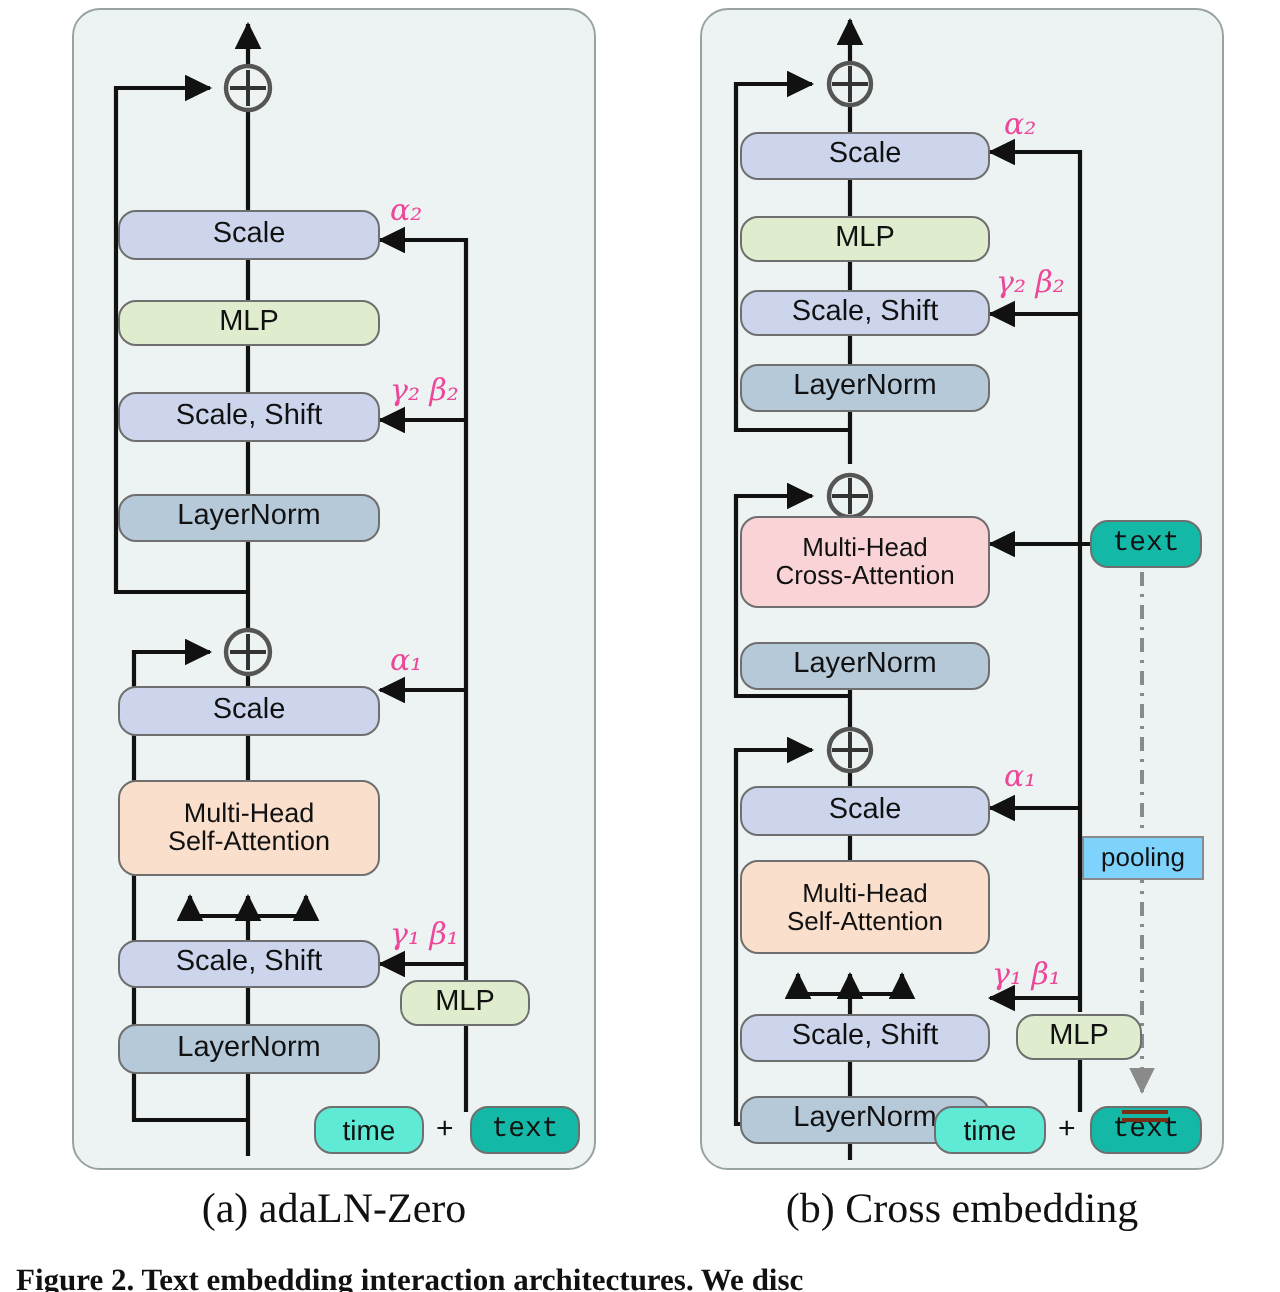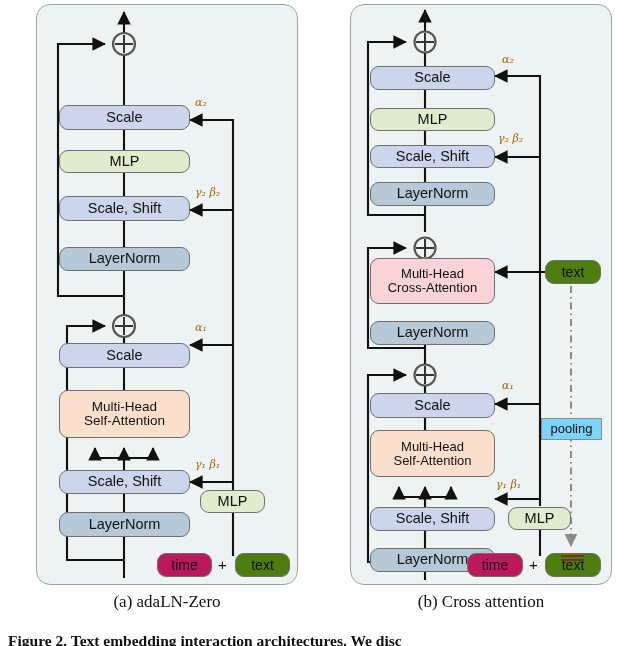--- a/index.html
+++ b/index.html
@@ -11,27 +11,27 @@
          background:#edf3f2;box-sizing:border-box;}
   .node{position:absolute;box-sizing:border-box;border:1.1px solid #6f6f6f;
         border-radius:9px;display:flex;align-items:center;justify-content:center;
         text-align:center;line-height:1.05;}
   .node span{display:block;}
   .n-scale{background:#ccd5ec;text-align:center;}
   .n-mlp{background:#dfeccd;}
   .n-ln{background:#b6c9d9;}
   .n-sa{background:#fadfcc;}
   .n-ca{background:#f9d3d6;}
-  .n-time{background:#be185d;justify-content:center;}
-  .n-text{background:#4d7c0f;}
+  .n-time{background:#5eead4;justify-content:center;}
+  .n-text{background:#14b8a6;font-family:Liberation Mono, monospace;}
   .n-pool{background:#7dd3fc;border:1.4px solid #8a8a8a;border-radius:0;}
   .greek{position:absolute;font-family:"DejaVu Serif",serif;font-style:italic;
-         font-size:11px;color:#a16207;white-space:nowrap;}
+         font-size:15px;color:#ec4899;white-space:nowrap;}
   .plus{position:absolute;font-size:15px;font-family:"Liberation Sans",sans-serif;}
-  .caption{position:absolute;font-family:"Liberation Serif",serif;font-size:17px;
+  .caption{position:absolute;font-family:"Liberation Serif",serif;font-size:21px;
            text-align:center;color:#111;}
   .figcap{position:absolute;left:8px;top:632px;width:624px;height:16px;
           overflow:hidden;font-family:"Liberation Serif",serif;font-weight:bold;
           font-size:15.5px;color:#111;white-space:nowrap;}
   .textbar{position:absolute;background:#7a2d16;height:2px;}
 </style>
 </head>
 <body>
 
 <div class="fig">
@@ -236,16 +236,16 @@
   <div class="node n-pool" style="left:541px;top:418px;width:61px;height:22px;font-size:13px;">
     <span>pooling</span>
   </div>
 
   <div class="greek" style="left:502px;top:53px;">α₂</div>
   <div class="greek" style="left:498px;top:132px;">γ₂ β₂</div>
   <div class="greek" style="left:502px;top:379px;">α₁</div>
   <div class="greek" style="left:496px;top:478px;">γ₁ β₁</div>
 
   <div class="caption" style="left:36px;top:592px;width:262px;">(a) adaLN-Zero</div>
-  <div class="caption" style="left:350px;top:592px;width:262px;">(b) Cross attention</div>
+  <div class="caption" style="left:350px;top:592px;width:262px;">(b) Cross embedding</div>
   <div class="figcap">Figure 2. Text embedding interaction architectures. We disc</div>
 
 </div>
 
 </body></html>

